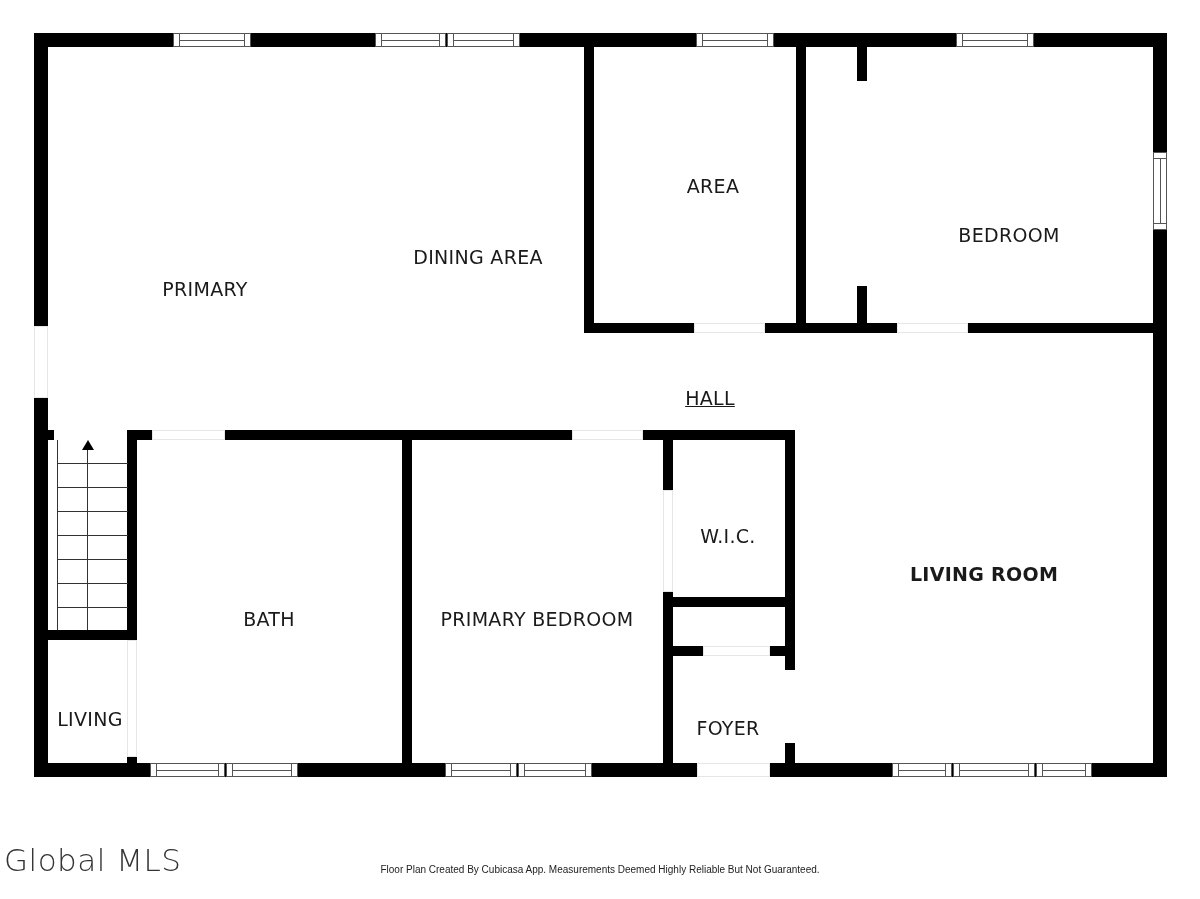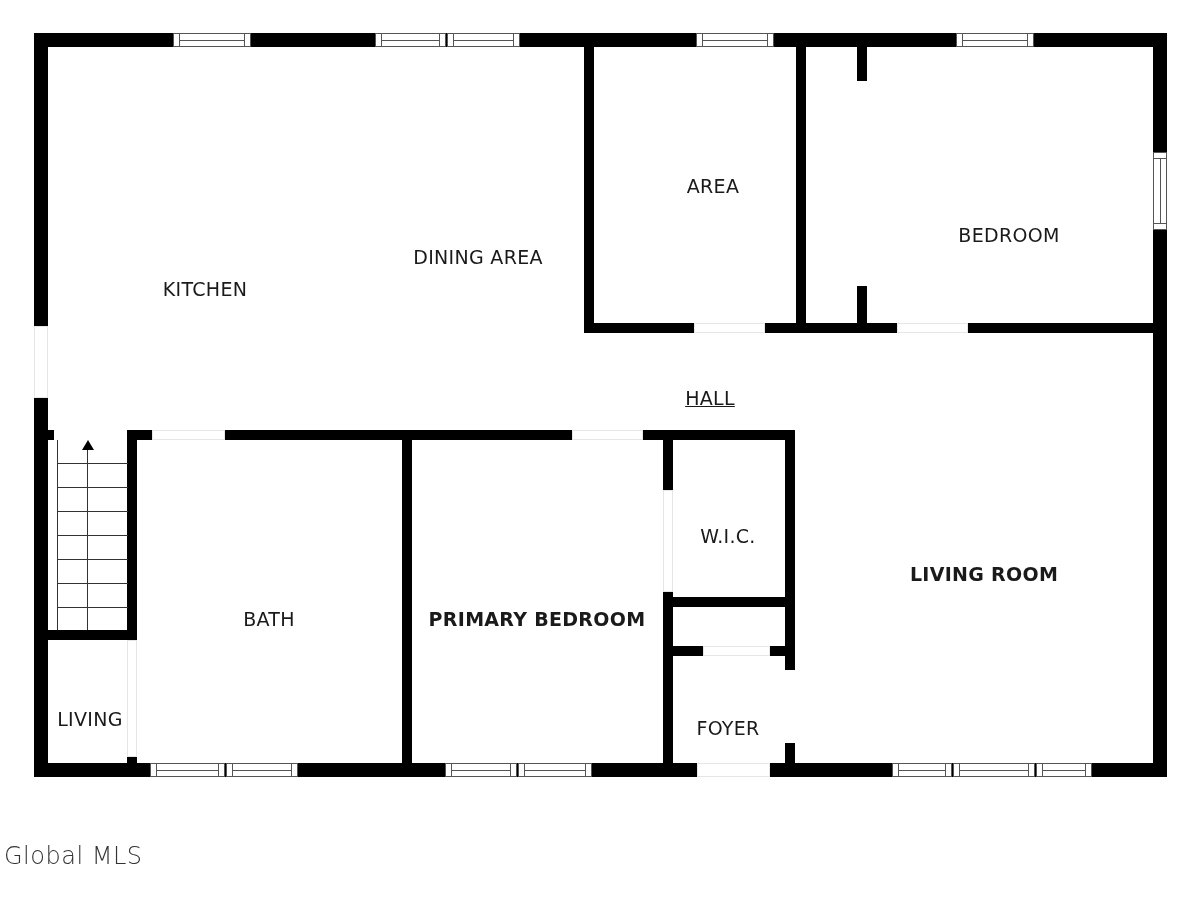--- a/index.html
+++ b/index.html
@@ -12,21 +12,21 @@
   .win-v { position:absolute; background:#ffffff; border:1px solid #555; box-sizing:border-box; }
   .win-v::before { content:""; position:absolute; top:6px; bottom:6px; left:50%; width:0; border-left:1px solid #555; }
   .win-v::after { content:""; position:absolute; top:5px; bottom:5px; left:0; right:0; border-top:1px solid #555; border-bottom:1px solid #555; }
   .door { position:absolute; background:#ffffff; border:1px solid #e6e6e6; box-sizing:border-box; }
   .label { position:absolute; font-size:19px; color:#1a1a1a; white-space:nowrap; transform:translate(-50%,-50%); letter-spacing:0.3px; }
   .stairs { position:absolute; left:52px; top:440px; width:76px; height:190px; }
   .stair-line { position:absolute; left:5px; right:0; height:1px; background:#333; }
   .stair-rail { position:absolute; left:5px; top:0; bottom:0; width:1px; background:#333; }
   .stair-center { position:absolute; left:35px; top:10px; bottom:0; width:1px; background:#333; }
   .stair-arrow { position:absolute; left:30px; top:0; width:0; height:0; border-left:6px solid transparent; border-right:6px solid transparent; border-bottom:10px solid #000; }
-  .logo { position:absolute; left:4px; top:842px; font-size:24px; color:#333; font-family:"DejaVu Sans", sans-serif; font-weight:200; letter-spacing:0.5px; }
+  .logo { position:absolute; left:4px; top:842px; font-size:31px; color:#333; font-family:"DejaVu Sans", sans-serif; font-weight:200; letter-spacing:0.5px; }
   .disclaimer { position:absolute; left:600px; top:869px; transform:translate(-50%,-50%); font-size:10px; color:#222; white-space:nowrap; font-family:"Liberation Sans", sans-serif; }
 </style>
 </head>
 <body>
 
 <div class="plan">
 
   <div class="wall" style="left:34px; top:33px; width:1133px; height:14px;"></div>
   <div class="wall" style="left:34px; top:33px; width:14px; height:293px;"></div>
   <div class="wall" style="left:34px; top:398px; width:14px; height:379px;"></div>
@@ -94,26 +94,27 @@
     <div class="stair-arrow"></div>
     <div class="stair-line" style="top:23px;"></div>
     <div class="stair-line" style="top:47px;"></div>
     <div class="stair-line" style="top:71px;"></div>
     <div class="stair-line" style="top:95px;"></div>
     <div class="stair-line" style="top:119px;"></div>
     <div class="stair-line" style="top:143px;"></div>
     <div class="stair-line" style="top:167px;"></div>
   </div>
 
-  <div class="label" style="left:205px; top:289px;">KITCHEN</div>
+  <div class="label" style="left:205px; top:289px;">PRIMARY</div>
   <div class="label" style="left:478px; top:257px;">DINING AREA</div>
   <div class="label" style="left:713px; top:186px;">AREA</div>
   <div class="label" style="left:1009px; top:202px;margin-top:33px;">BEDROOM</div>
   <div class="label" style="left:710px; top:398px;text-decoration:underline;">HALL</div>
   <div class="label" style="left:728px; top:536px;">W.I.C.</div>
   <div class="label" style="left:984px; top:574px;font-weight:bold;">LIVING ROOM</div>
   <div class="label" style="left:269px; top:619px;">BATH</div>
-  <div class="label" style="left:537px; top:619px;font-weight:bold;">PRIMARY BEDROOM</div>
+  <div class="label" style="left:537px; top:619px;">PRIMARY BEDROOM</div>
   <div class="label" style="left:728px; top:716px;margin-top:12px;">FOYER</div>
   <div class="label" style="left:90px; top:719px;">LIVING</div>
 
   <div class="logo">Global MLS</div>
+  <div class="disclaimer">Floor Plan Created By Cubicasa App. Measurements Deemed Highly Reliable But Not Guaranteed.</div>
 </div>
 
 </body></html>

